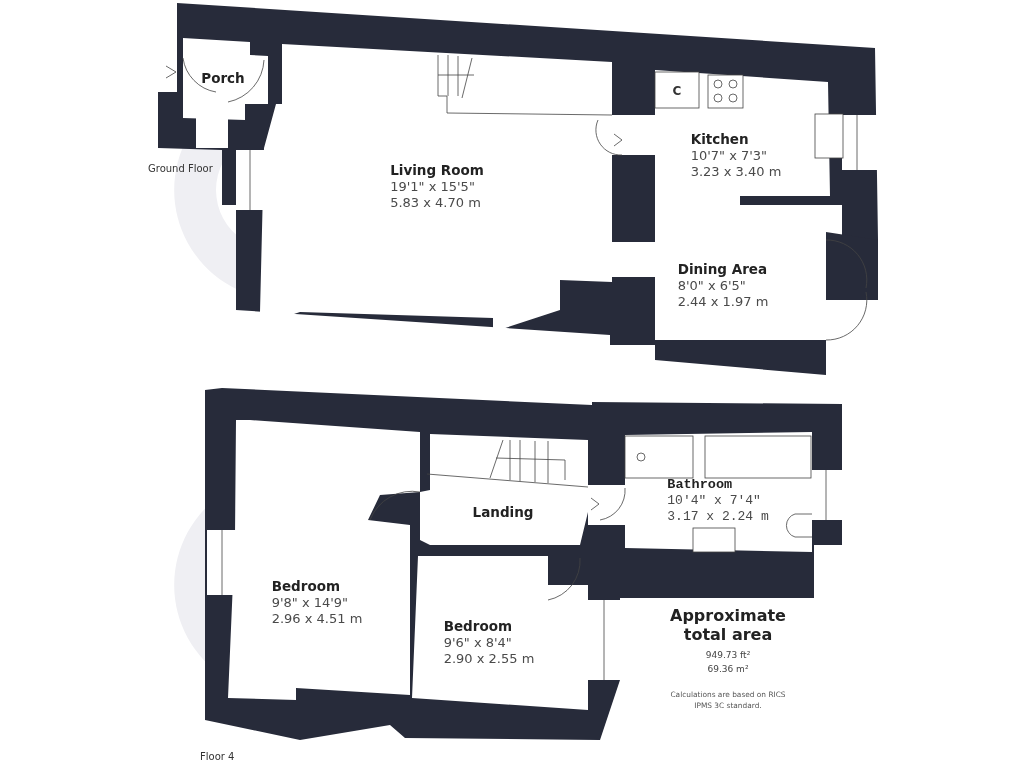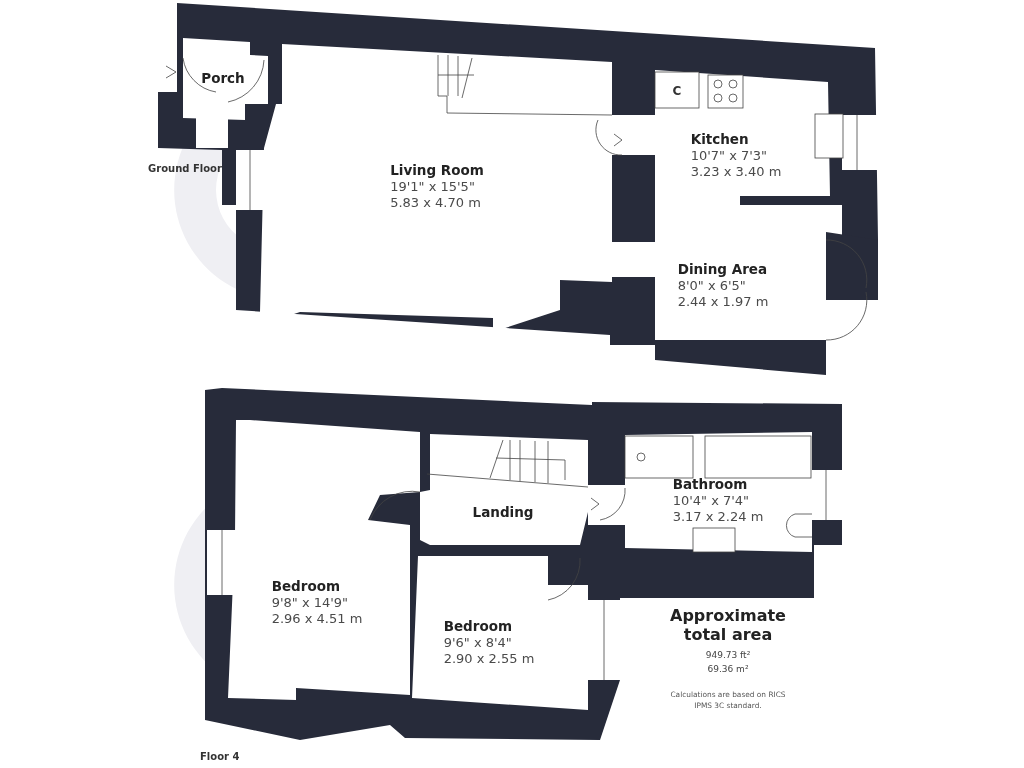--- a/index.html
+++ b/index.html
@@ -1,21 +1,21 @@
 <!DOCTYPE html>
 <html><head>
   <meta charset="utf-8">
   <style>
     html, body { margin:0; padding:0; background:#ffffff; }
     body { width:1024px; height:768px; position:relative; overflow:hidden; font-family:"DejaVu Sans", sans-serif; }
     svg.plan { position:absolute; left:0; top:0; }
     .room-label { position:absolute; text-align:left; color:#2a2a2a; transform:translateX(-50%); white-space:nowrap; }
     .room-label .name { font-weight:bold; font-size:13.5px; color:#222; display:block; line-height:17px; }
     .room-label .dim { font-size:13px; color:#4a4a4a; display:block; line-height:16px; }
-    .floor-label { position:absolute; font-size:10px; font-weight:bold; color:#333; }
+    .floor-label { position:absolute; font-size:10px; font-weight:normal; color:#333; }
     .info { position:absolute; left:668px; top:606px; width:120px; text-align:center; color:#444; }
     .info .title { font-weight:bold; font-size:16px; color:#222; margin-bottom:6px; }
     .info .area { font-size:9px; margin-bottom:4px; }
     .info .disc { font-size:7.4px; line-height:11px; margin-top:6px; color:#555; }
     .info .calc { font-size:7.4px; line-height:11px; margin-top:15px; color:#555; }
   </style>
 </head>
 <body>
 
 <svg class="plan" width="1024" height="768" viewBox="0 0 1024 768">
@@ -154,21 +154,21 @@
   <span class="dim">8'0" x 6'5"</span>
   <span class="dim">2.44 x 1.97 m</span>
 </div>
 
 <div class="floor-label" style="left:200px; top:751px;">Floor 4</div>
 
 <div class="room-label" style="left:503px; top:504px;">
   <span class="name">Landing</span>
 </div>
 
-<div class="room-label" style="left:718px; top:476px;">
+<div class="room-label" style="left:718px; top:476px;font-family:Liberation Mono, monospace;">
   <span class="name">Bathroom</span>
   <span class="dim">10'4" x 7'4"</span>
   <span class="dim">3.17 x 2.24 m</span>
 </div>
 
 <div class="room-label" style="left:317px; top:578px;">
   <span class="name">Bedroom</span>
   <span class="dim">9'8" x 14'9"</span>
   <span class="dim">2.96 x 4.51 m</span>
 </div>

